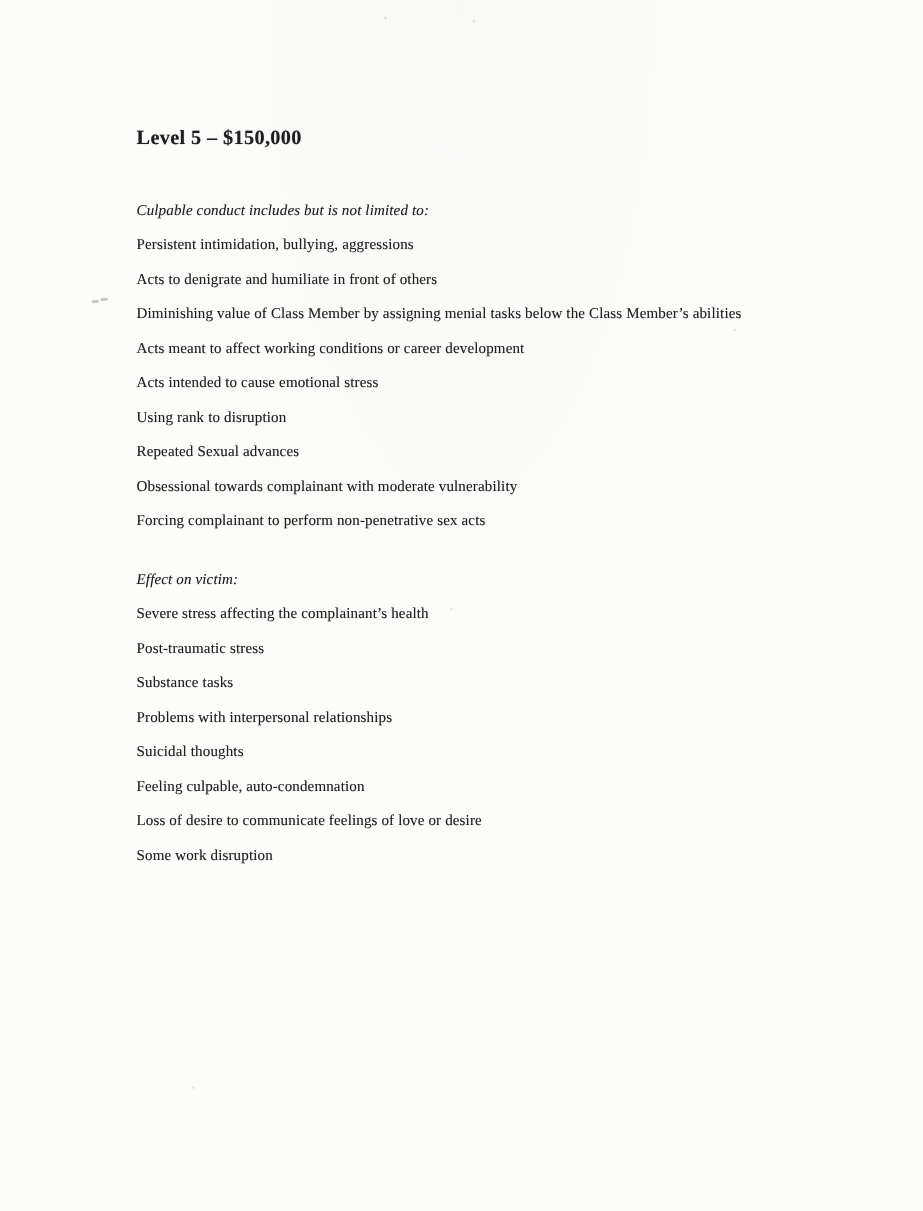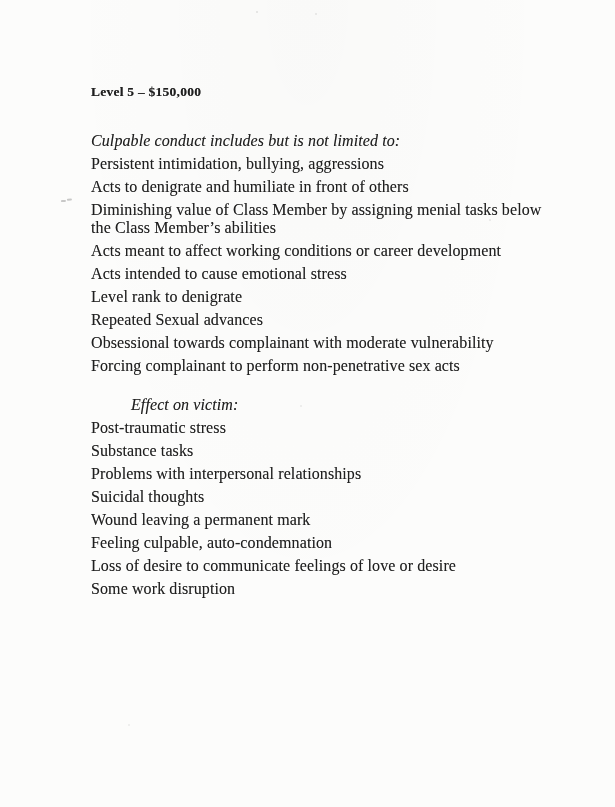--- a/index.html
+++ b/index.html
@@ -37,34 +37,33 @@
   .doc-title {
     margin: 0;
     font-size: 13.5px;
     line-height: 17px;
     font-weight: 700;
     letter-spacing: 0.25px;
     text-shadow: 0 0 0.6px rgba(25,25,25,0.55);
   }
   .line {
     margin: 0 0 5px 0;
-    font-size: 16px;
+    font-size: 10px;
     line-height: 18px;
     letter-spacing: 0.1px;
     text-shadow: 0 0 0.5px rgba(30,30,30,0.4);
   }
   .section-heading {
     font-style: italic;
   }
   .first-heading {
     margin-top: 32px;
   }
   .second-heading {
     margin-top: 21px;
-    margin-left: 40px;
   }
   
   .speck {
     position: absolute;
     background: var(--speck);
     border-radius: 50%;
   }
   .speck-a { left: 256px; top: 11px; width: 2px; height: 2px; opacity: 0.30; }
   .speck-b { left: 315px; top: 13px; width: 2px; height: 2px; opacity: 0.25; }
   .speck-c { left: 489px; top: 219px; width: 2px; height: 2px; opacity: 0.22; }
@@ -99,44 +98,44 @@
 
         <p class="line">Acts to denigrate and humiliate in front of others</p>
 
         <p class="line">Diminishing value of Class Member by assigning menial tasks below the Class Member’s abilities</p>
 
         <p class="line">Acts meant to affect working conditions or career development</p>
 
 
         <p class="line">Acts intended to cause emotional stress</p>
 
-        <p class="line">Level rank to denigrate</p>
+        <p class="line">Using rank to disruption</p>
 
         <p class="line">Repeated Sexual advances</p>
 
         <p class="line">Obsessional towards complainant with moderate vulnerability</p>
 
         <p class="line">Forcing complainant to perform non-penetrative sex acts</p>
       </div>
 
     <p class="line section-heading second-heading">Effect on victim:</p>
 
     <div>
 
+        <p class="line">Severe stress affecting the complainant’s health</p>
 
         <p class="line">Post-traumatic stress</p>
 
 
         <p class="line">Substance tasks</p>
 
         <p class="line">Problems with interpersonal relationships</p>
 
         <p class="line">Suicidal thoughts</p>
 
-        <p class="line">Wound leaving a permanent mark</p>
 
         <p class="line">Feeling culpable, auto-condemnation</p>
 
 
         <p class="line">Loss of desire to communicate feelings of love or desire</p>
 
         <p class="line">Some work disruption</p>
       </div>
 
   </div>

